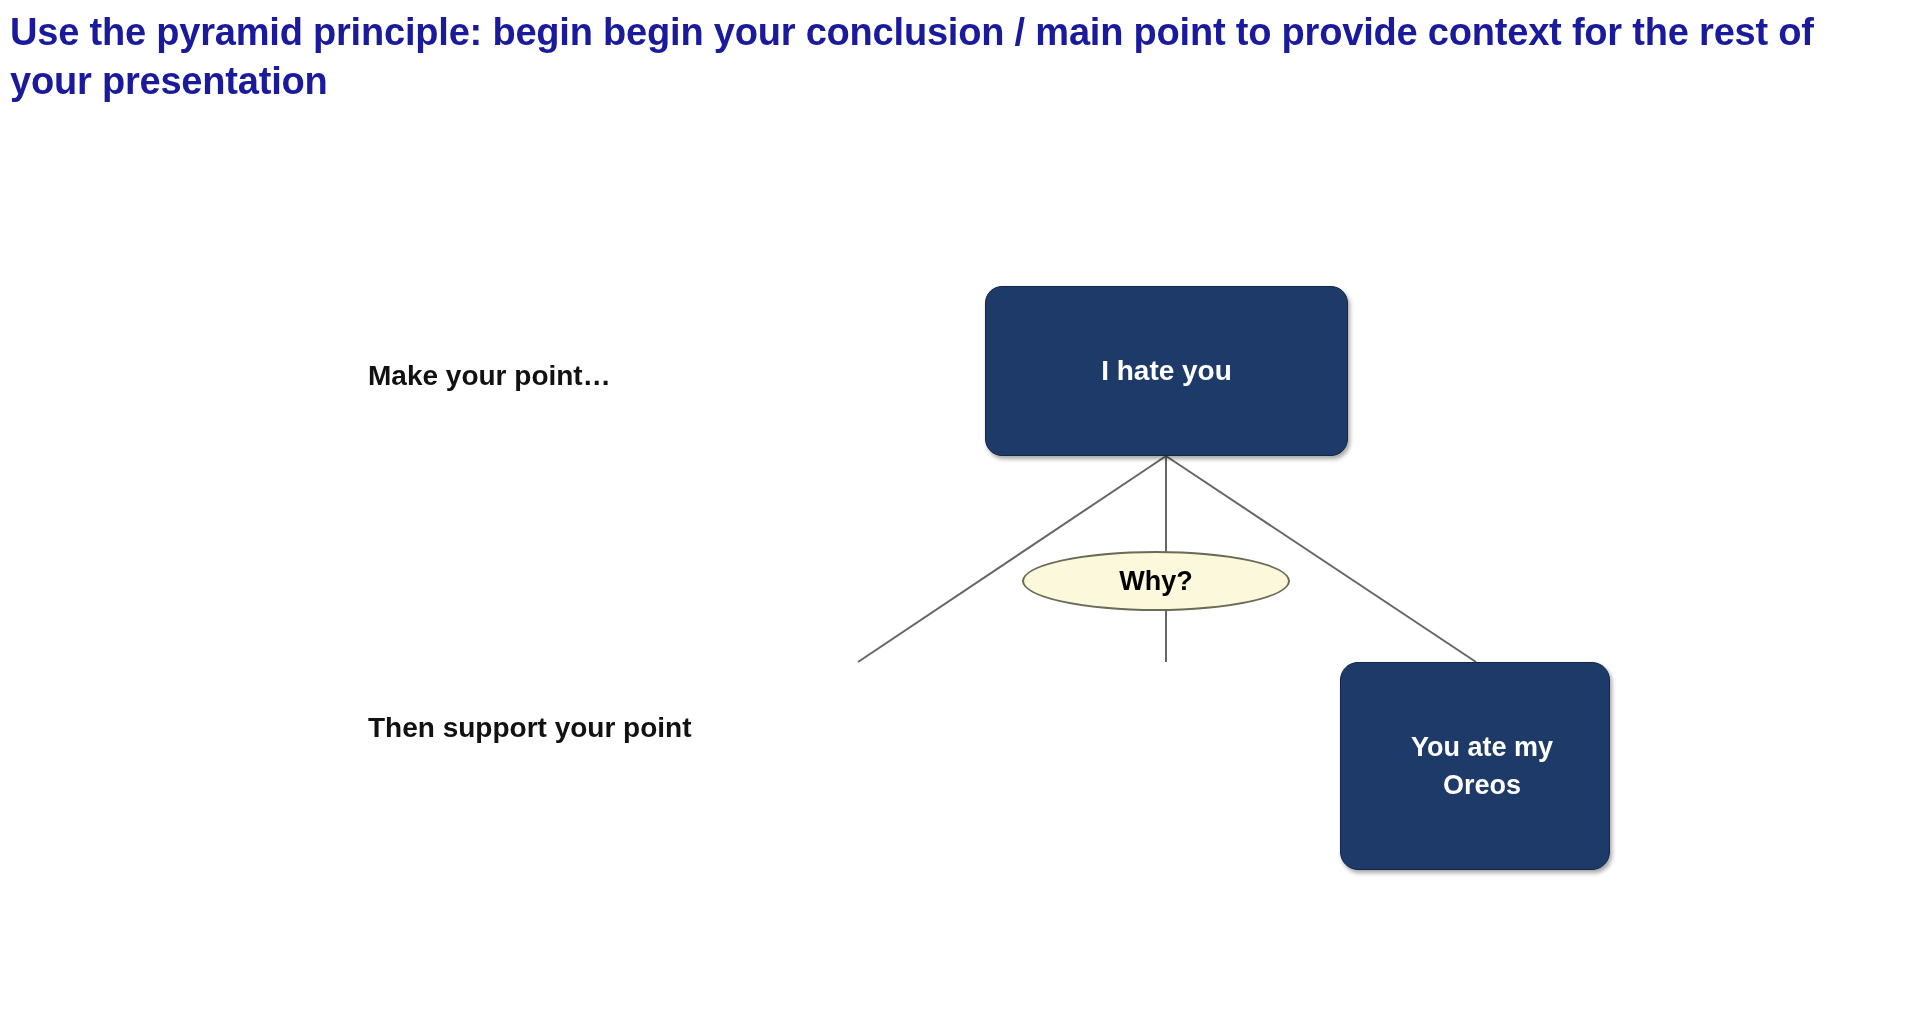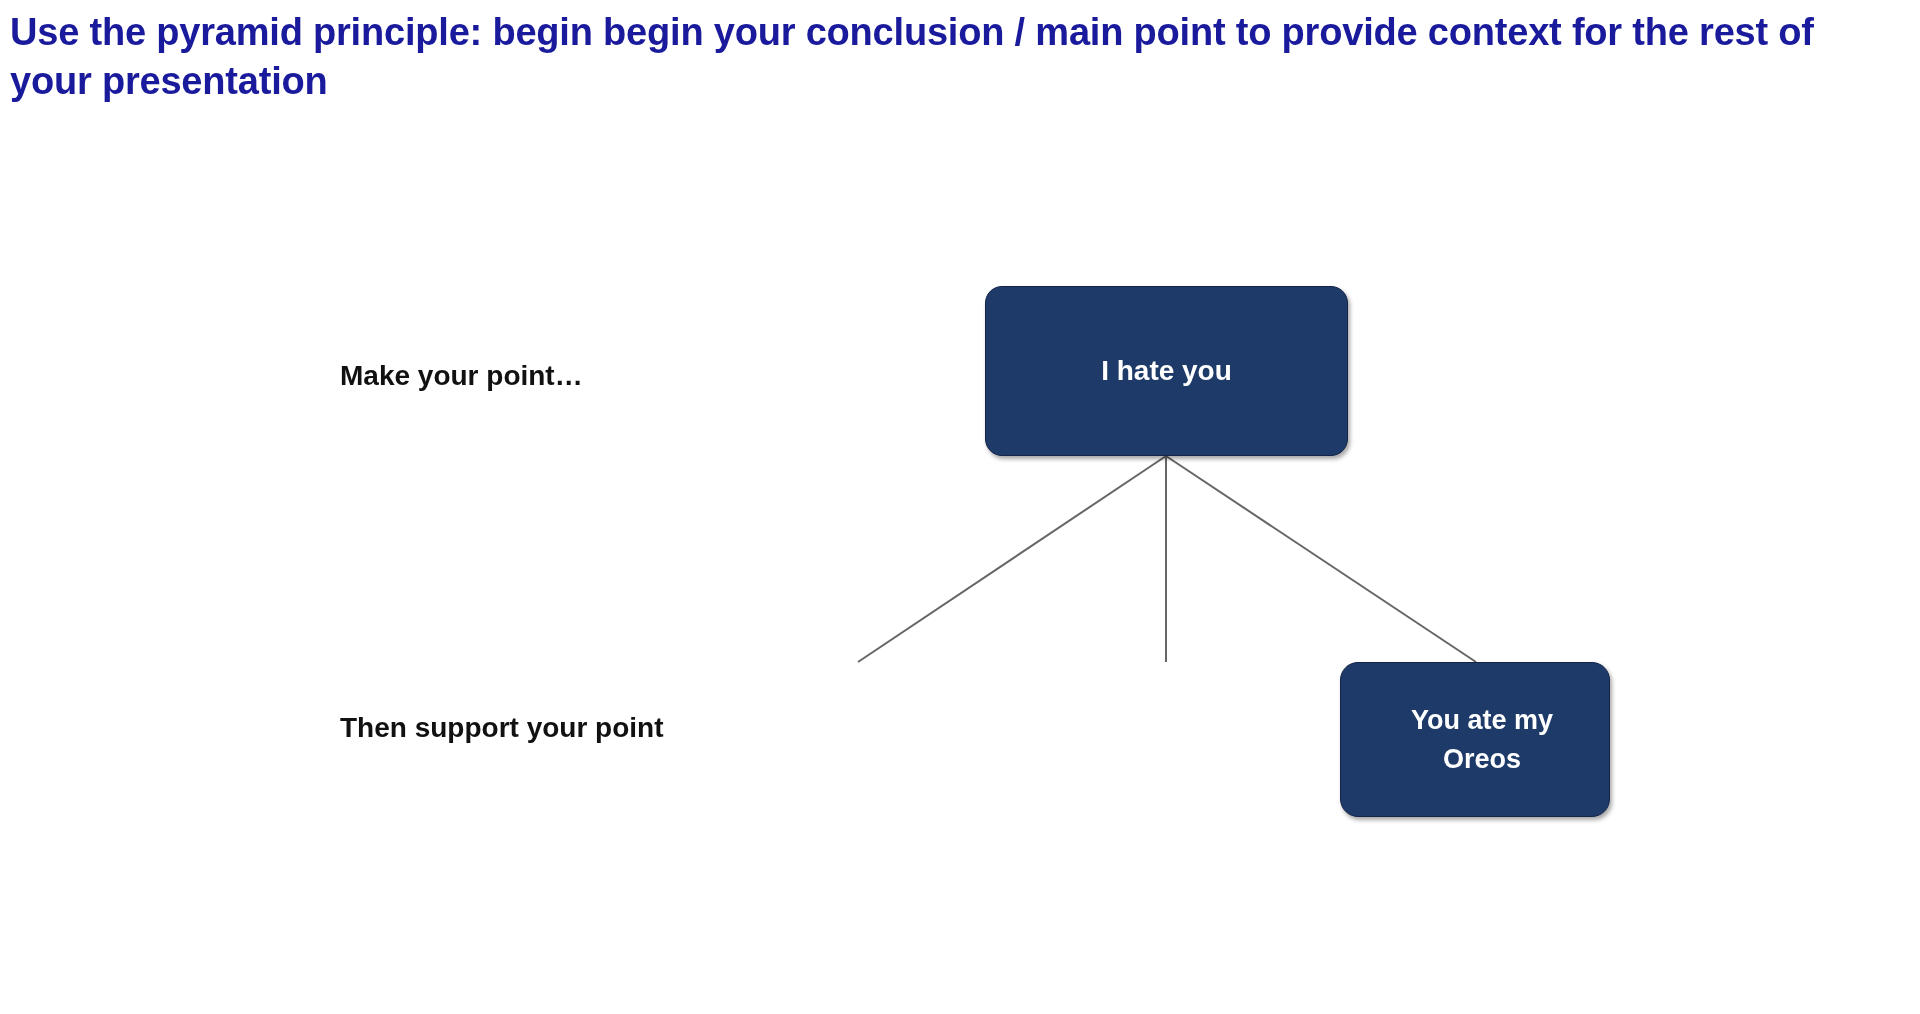--- a/index.html
+++ b/index.html
@@ -31,20 +31,21 @@
   }
 
   
   .row-label {
     position: absolute;
     font-size: 28px;
     font-weight: bold;
     color: #111111;
     line-height: 1.45;
     white-space: pre-line;
+    margin-left: 28px;
   }
   #label-make-point { left: 340px; top: 356px; width: 320px; }
   #label-support-point { left: 340px; top: 708px; width: 330px; }
 
   
   #connectors {
     position: absolute;
     left: 0;
     top: 0;
     width: 1920px;
@@ -74,21 +75,21 @@
   #node-top {
     left: 985px;
     top: 286px;
     width: 363px;
     height: 170px;
     font-size: 28px;
     border-radius: 17px;
   }
   #node-support-1 { left: 727px;  top: 662px; width: 263px; height: 178px; }
   #node-support-2 { left: 1034px; top: 662px; width: 263px; height: 178px; }
-  #node-support-3 { left: 1340px; top: 662px; width: 270px; height: 155px; padding-left: 24px; }
+  #node-support-3 { left: 1340px; top: 662px; width: 270px; height: 208px; padding-left: 24px; }
 
   
   #node-why {
     position: absolute;
     left: 1022px;
     top: 551px;
     width: 268px;
     height: 60px;
     box-sizing: border-box;
     background: #fbf8dc;
@@ -114,19 +115,20 @@
   <div class="row-label" id="label-support-point">Then support your point</div>
 
   <svg id="connectors" viewBox="0 0 1920 1014" preserveAspectRatio="none">
     <line x1="1166" y1="456" x2="858" y2="662" stroke="#666666" stroke-width="2"></line>
     <line x1="1166" y1="456" x2="1166" y2="662" stroke="#666666" stroke-width="2"></line>
     <line x1="1166" y1="456" x2="1476" y2="662" stroke="#666666" stroke-width="2"></line>
   </svg>
 
   <div class="node-box" id="node-top">I hate you</div>
 
+  <div id="node-why">Why?</div>
 
 
 
   <div class="node-box" id="node-support-3">You ate my
 Oreos</div>
 
 </div>
 
 </body></html>

